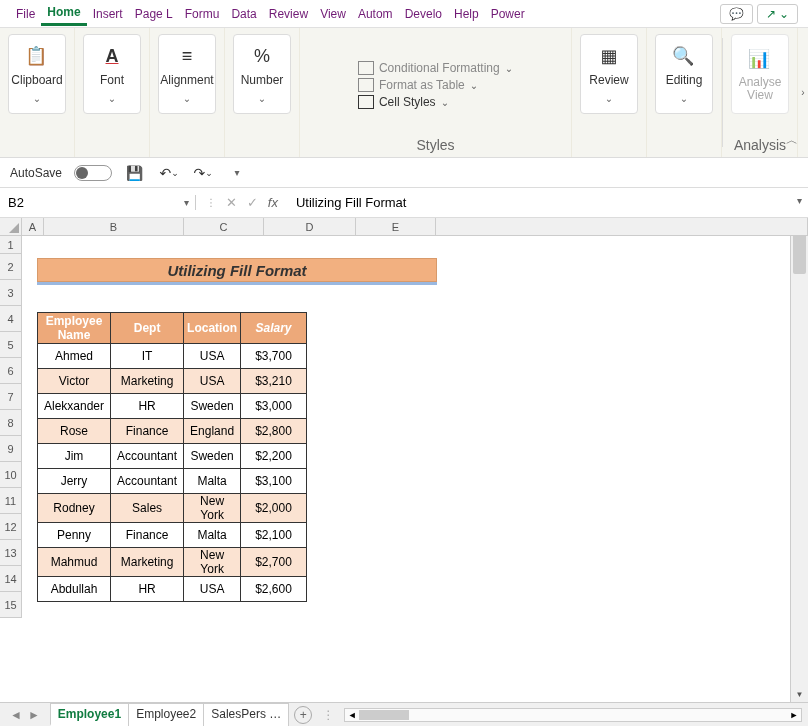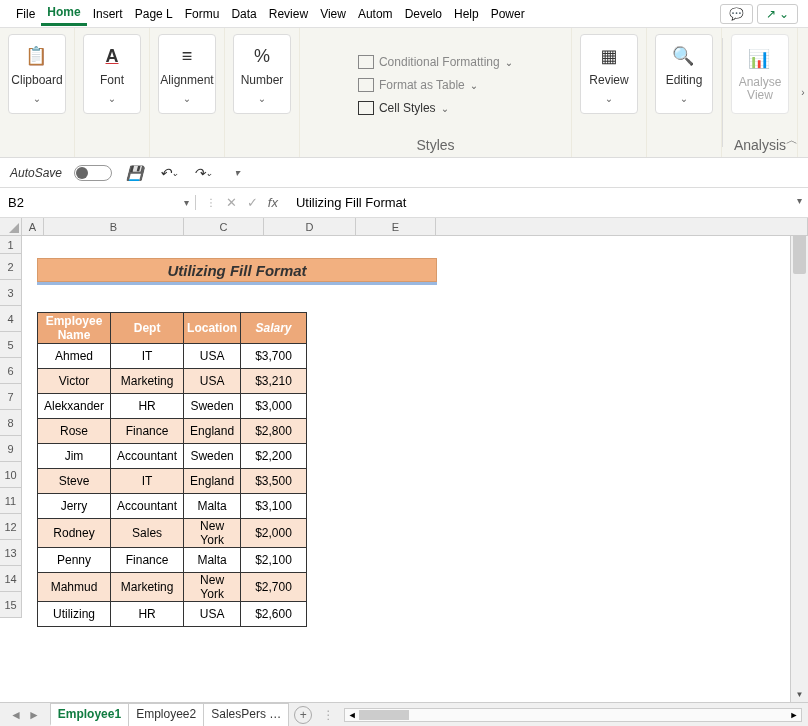--- a/index.html
+++ b/index.html
@@ -1,42 +1,42 @@
 <!DOCTYPE html>
 <html><head>
 <meta charset="utf-8">
 <style>
   * { box-sizing: border-box; font-family: "Segoe UI", Arial, sans-serif; }
   body { margin: 0; background: #fff; width: 808px; height: 726px; overflow: hidden; position: relative; }
   
   
   .ribbon-tabs { display: flex; align-items: center; background: #fff; height: 28px; padding: 0 10px; border-bottom: 1px solid #e0e0e0; font-size: 12px; }
-  .ribbon-tab { padding: 4px 6px; cursor: pointer; color: #000000; }
+  .ribbon-tab { padding: 4px 6px; cursor: pointer; color: #701a75; }
   .ribbon-tab.active { border-bottom: 3px solid #107c41; font-weight: 600; color: #107c41; }
   .ribbon-right { margin-left: auto; display: flex; gap: 4px; align-items: center; }
   .ribbon-right-btn { border: 1px solid #ccc; border-radius: 3px; padding: 2px 8px; font-size: 12px; background: #fff; }
   .share-btn { color: #107c41; display: flex; align-items: center; gap: 3px; }
 
   
   .ribbon-body { background: #f5f5f0; height: 130px; display: flex; border-bottom: 1px solid #dcdcdc; position: relative; }
   .ribbon-group { display: flex; flex-direction: column; align-items: center; justify-content: space-between; padding: 6px 8px 2px 8px; border-right: 1px solid #eceadf; }
   .ribbon-group-label { font-size: 14px; color: #666; padding: 2px 0; text-align: right; }
   .big-btn { display: flex; flex-direction: column; align-items: center; justify-content: center; width: 58px; height: 80px; border: 1px solid #dcdcdc; border-radius: 4px; background: #fff; font-size: 12px; color: #333; gap: 4px; }
   .big-btn .icon-box { width: 26px; height: 26px; display: flex; align-items: center; justify-content: center; font-size: 18px; }
   .drop-arrow::after { content: "⌄"; font-size: 10px; color: #666; }
-  .styles-col { display: flex; flex-direction: column; gap: 9px; padding: 4px 8px; font-size: 12px; color: #888; }
+  .styles-col { display: flex; flex-direction: column; gap: 3px; padding: 4px 8px; font-size: 12px; color: #888; }
   .styles-item { display: flex; align-items: center; gap: 5px; }
   .styles-item.active { color: #333; }
   .mini-icon { width: 16px; height: 14px; border: 1px solid currentColor; display: inline-block; }
   .collapse-chevron { position: absolute; right: 10px; bottom: 8px; font-size: 12px; color: #666; }
   .right-divider { width: 1px; background: #dcdcdc; margin: 10px 0; }
   .side-chev { width: 10px; display: flex; align-items: center; justify-content: center; font-size: 10px; color: #666; }
 
   
-  .qat-row { display: flex; align-items: center; height: 30px; padding: 0 10px; gap: 12px; border-bottom: 1px solid #dcdcdc; font-size: 12px; color: #333; font-style: italic; }
+  .qat-row { display: flex; align-items: center; height: 30px; padding: 0 10px; gap: 12px; border-bottom: 1px solid #dcdcdc; font-size: 12px; color: #333; }
   .toggle { width: 38px; height: 16px; border: 1px solid #999; border-radius: 10px; position: relative; background: #fff; }
   .toggle::after { content: ""; position: absolute; left: 1px; top: 1px; width: 12px; height: 12px; background: #666; border-radius: 50%; }
   .qat-btn { width: 22px; height: 22px; display: flex; align-items: center; justify-content: center; font-size: 14px; }
   .save-icon { color: #7719aa; }
   .undo-icon, .redo-icon { color: #333; display: flex; align-items: center; }
 
   
   .formula-row { display: flex; align-items: center; height: 30px; border-bottom: 1px solid #dcdcdc; font-size: 13px; }
   .name-box { width: 196px; border-right: 1px solid #ccc; display: flex; align-items: center; padding: 0 8px; position: relative; }
   .name-box-drop { position: absolute; right: 6px; font-size: 10px; color: #666; }
@@ -307,31 +307,20 @@
             <td>Jim</td>
             <td>Accountant</td>
             <td>Sweden</td>
             <td>
               <div class="sal-cell">
                 <span>$</span>
                 <span>2,200</span>
               </div>
             </td>
           </tr>
-          <tr class="alt">
-            <td>Steve</td>
-            <td>IT</td>
-            <td>England</td>
-            <td>
-              <div class="sal-cell">
-                <span>$</span>
-                <span>3,500</span>
-              </div>
-            </td>
-          </tr>
           <tr>
             <td>Jerry</td>
             <td>Accountant</td>
             <td>Malta</td>
             <td>
               <div class="sal-cell">
                 <span>$</span>
                 <span>3,100</span>
               </div>
             </td>
@@ -363,21 +352,21 @@
             <td>Marketing</td>
             <td>New York</td>
             <td>
               <div class="sal-cell">
                 <span>$</span>
                 <span>2,700</span>
               </div>
             </td>
           </tr>
           <tr>
-            <td>Utilizing</td>
+            <td>Abdullah</td>
             <td>HR</td>
             <td>USA</td>
             <td>
               <div class="sal-cell">
                 <span>$</span>
                 <span>2,600</span>
               </div>
             </td>
           </tr>
         </tbody>

